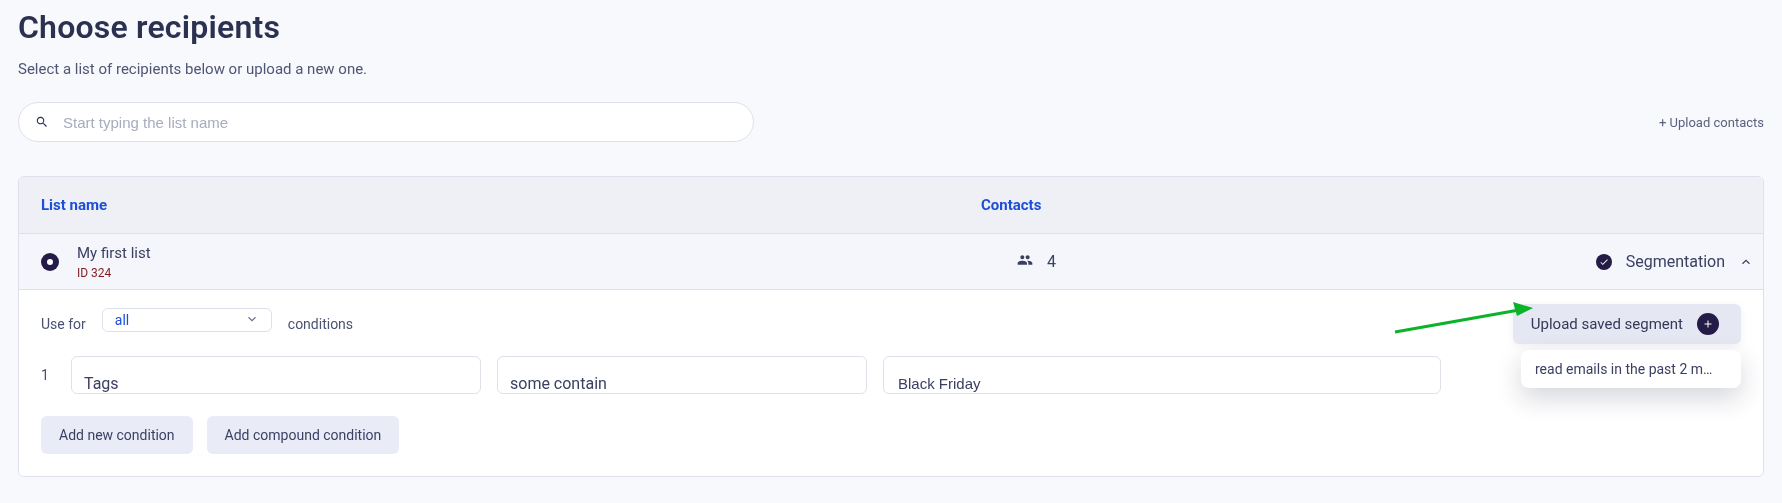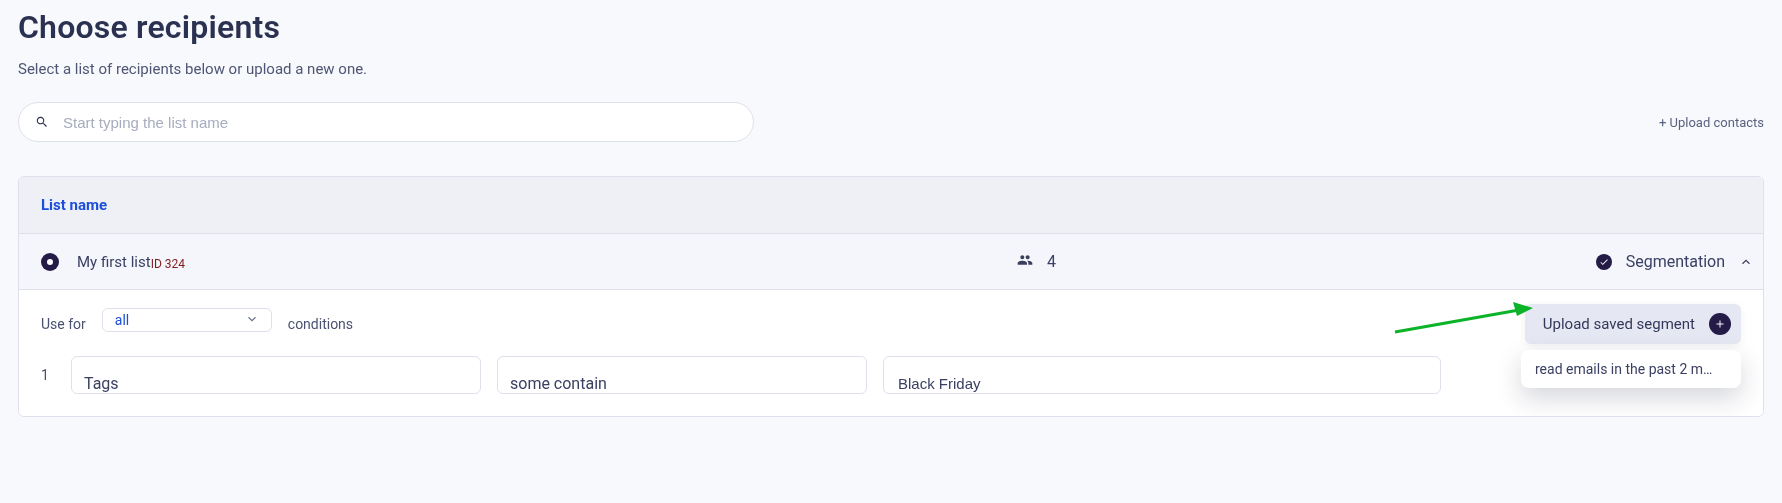--- a/index.html
+++ b/index.html
@@ -42,21 +42,21 @@
 
   .table{border:1px solid var(--border);border-radius:6px;overflow:hidden;background:var(--white)}
   .thead{background:var(--row-head);display:flex;align-items:center;height:56px;padding:0 22px}
   .thead .col-name{flex:0 0 940px}
   .thead .col-contacts{flex:0 0 200px}
   .th{color:#1d4ed8;font-weight:700;font-size:15px}
 
   .trow{display:flex;align-items:center;height:56px;padding:0 10px 0 22px;border-top:1px solid var(--border);background:#f4f6fb}
   .radio{width:18px;height:18px;border-radius:50%;background:var(--accent);display:inline-flex;align-items:center;justify-content:center;margin-right:18px}
   .radio::after{content:"";width:6px;height:6px;border-radius:50%;background:#fff}
-  .list-name{display:flex;}
+  .list-name{display:flex;flex-direction:column}
   .list-name .n{font-size:15px;color:#3b4063}
   .list-name .id{font-size:12px;color:#7f1d1d;margin-top:4px}
   .col-name{flex:0 0 940px;display:flex;align-items:center}
   .col-contacts{flex:0 0 200px;display:flex;align-items:center;gap:14px;color:#3b4063}
   .col-right{flex:1;display:flex;align-items:center;justify-content:flex-end;gap:14px;color:#3b4063}
   .people-icon svg{width:16px;height:16px;fill:#3b3f5e}
   .check-badge{width:16px;height:16px;border-radius:50%;background:var(--accent);display:inline-flex;align-items:center;justify-content:center}
   .check-badge svg{width:10px;height:10px;fill:#fff}
   .chev{display:inline-flex}
   .chev svg{width:14px;height:14px;stroke:#3b3f5e;fill:none;stroke-width:2}
@@ -75,21 +75,21 @@
   .field.tags{flex:0 0 410px}
   .field.op{flex:0 0 370px}
   .field.value{flex:1;margin-right:300px}
   .field.value input{width:100%;border:none;outline:none;font-size:15px;color:#3b4063}
 
   .chips{display:flex;gap:14px;margin-top:22px}
   .chip{height:38px;border-radius:6px;background:var(--chip);color:var(--chip-text);display:flex;align-items:center;padding:0 18px;font-size:14px}
 
   .saved-seg{
     position:absolute;right:22px;top:14px;height:40px;border-radius:6px;background:var(--chip2);
-    display:flex;align-items:center;gap:14px;padding:0 10px 0 18px;color:#33395a;font-size:15px;box-shadow:0 2px 8px rgba(20,25,60,.06)
+    display:flex;align-items:center;gap:14px;padding:0 22px 0 18px;color:#33395a;font-size:15px;box-shadow:0 2px 8px rgba(20,25,60,.06)
   }
   .plus-badge{width:22px;height:22px;border-radius:50%;background:var(--accent);display:inline-flex;align-items:center;justify-content:center}
   .plus-badge svg{width:12px;height:12px;fill:#fff}
 
   .menu{
     position:absolute;right:22px;top:60px;width:220px;height:38px;border-radius:8px;background:var(--white);
     box-shadow:0 10px 26px rgba(20,25,60,.18);display:flex;align-items:center;padding:0 14px;color:#3b4063;font-size:14px;overflow:hidden;white-space:nowrap;text-overflow:ellipsis
   }
 
   .arrow{position:absolute;pointer-events:none;right:230px;top:12px}
@@ -111,20 +111,23 @@
       </span>
       <input type="text" placeholder="Start typing the list name" style="">
     </div>
     <div class="upload-link">+ Upload contacts</div>
   </div>
 
   <div class="table">
     <div class="thead">
       <div class="col-name">
           <span class="th">List name</span>
+        </div>
+      <div class="col-contacts">
+          <span class="th">Contacts</span>
         </div>
     </div>
 
     <div class="trow">
       <span class="radio"></span>
       <div class="col-name">
         <div class="list-name">
           <span class="n">My first list</span>
           <span class="id">ID 324</span>
         </div>
@@ -205,15 +208,19 @@
                 <polyline points="6 9 12 15 18 9" stroke="#6b7190" fill="none" stroke-width="2"></polyline>
               </svg>
           </span>
         </div>
 
         <div class="field value">
           <input type="text" value="Black Friday" style="">
         </div>
       </div>
 
+      <div class="chips">
+        <div class="chip">Add new condition</div>
+        <div class="chip">Add compound condition</div>
+      </div>
     </div>
   </div>
 </div>
 
 </body></html>

